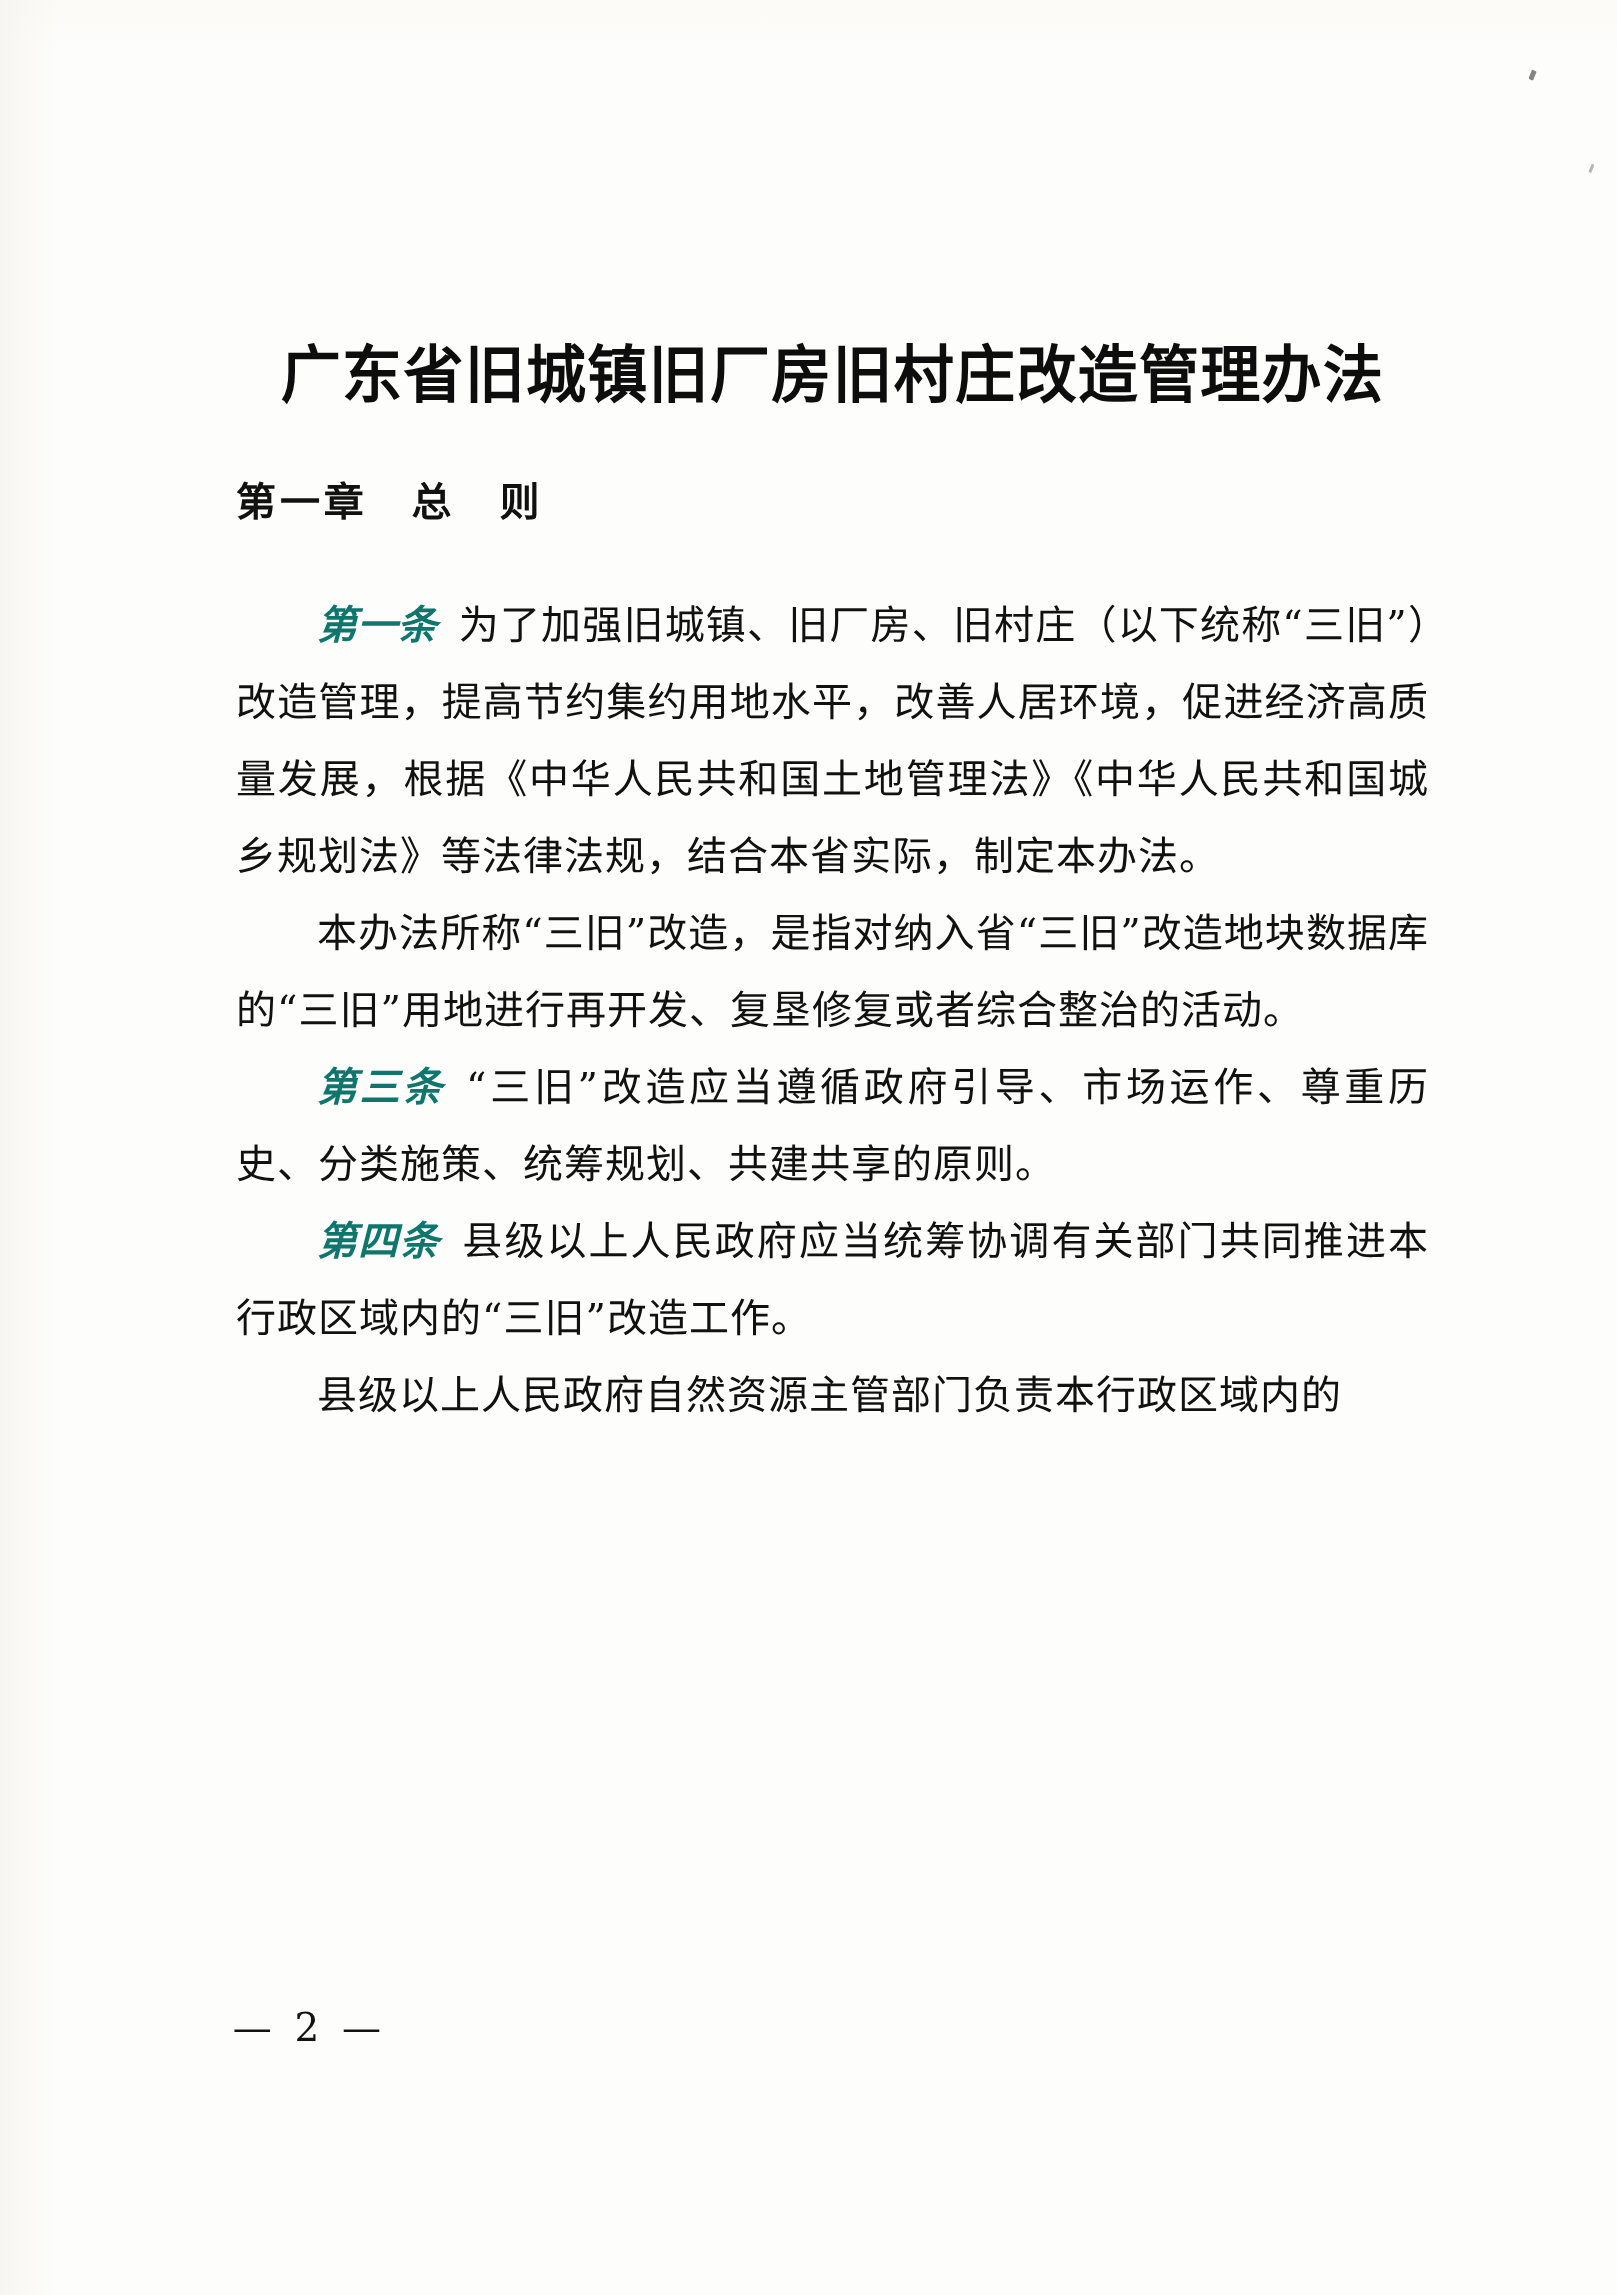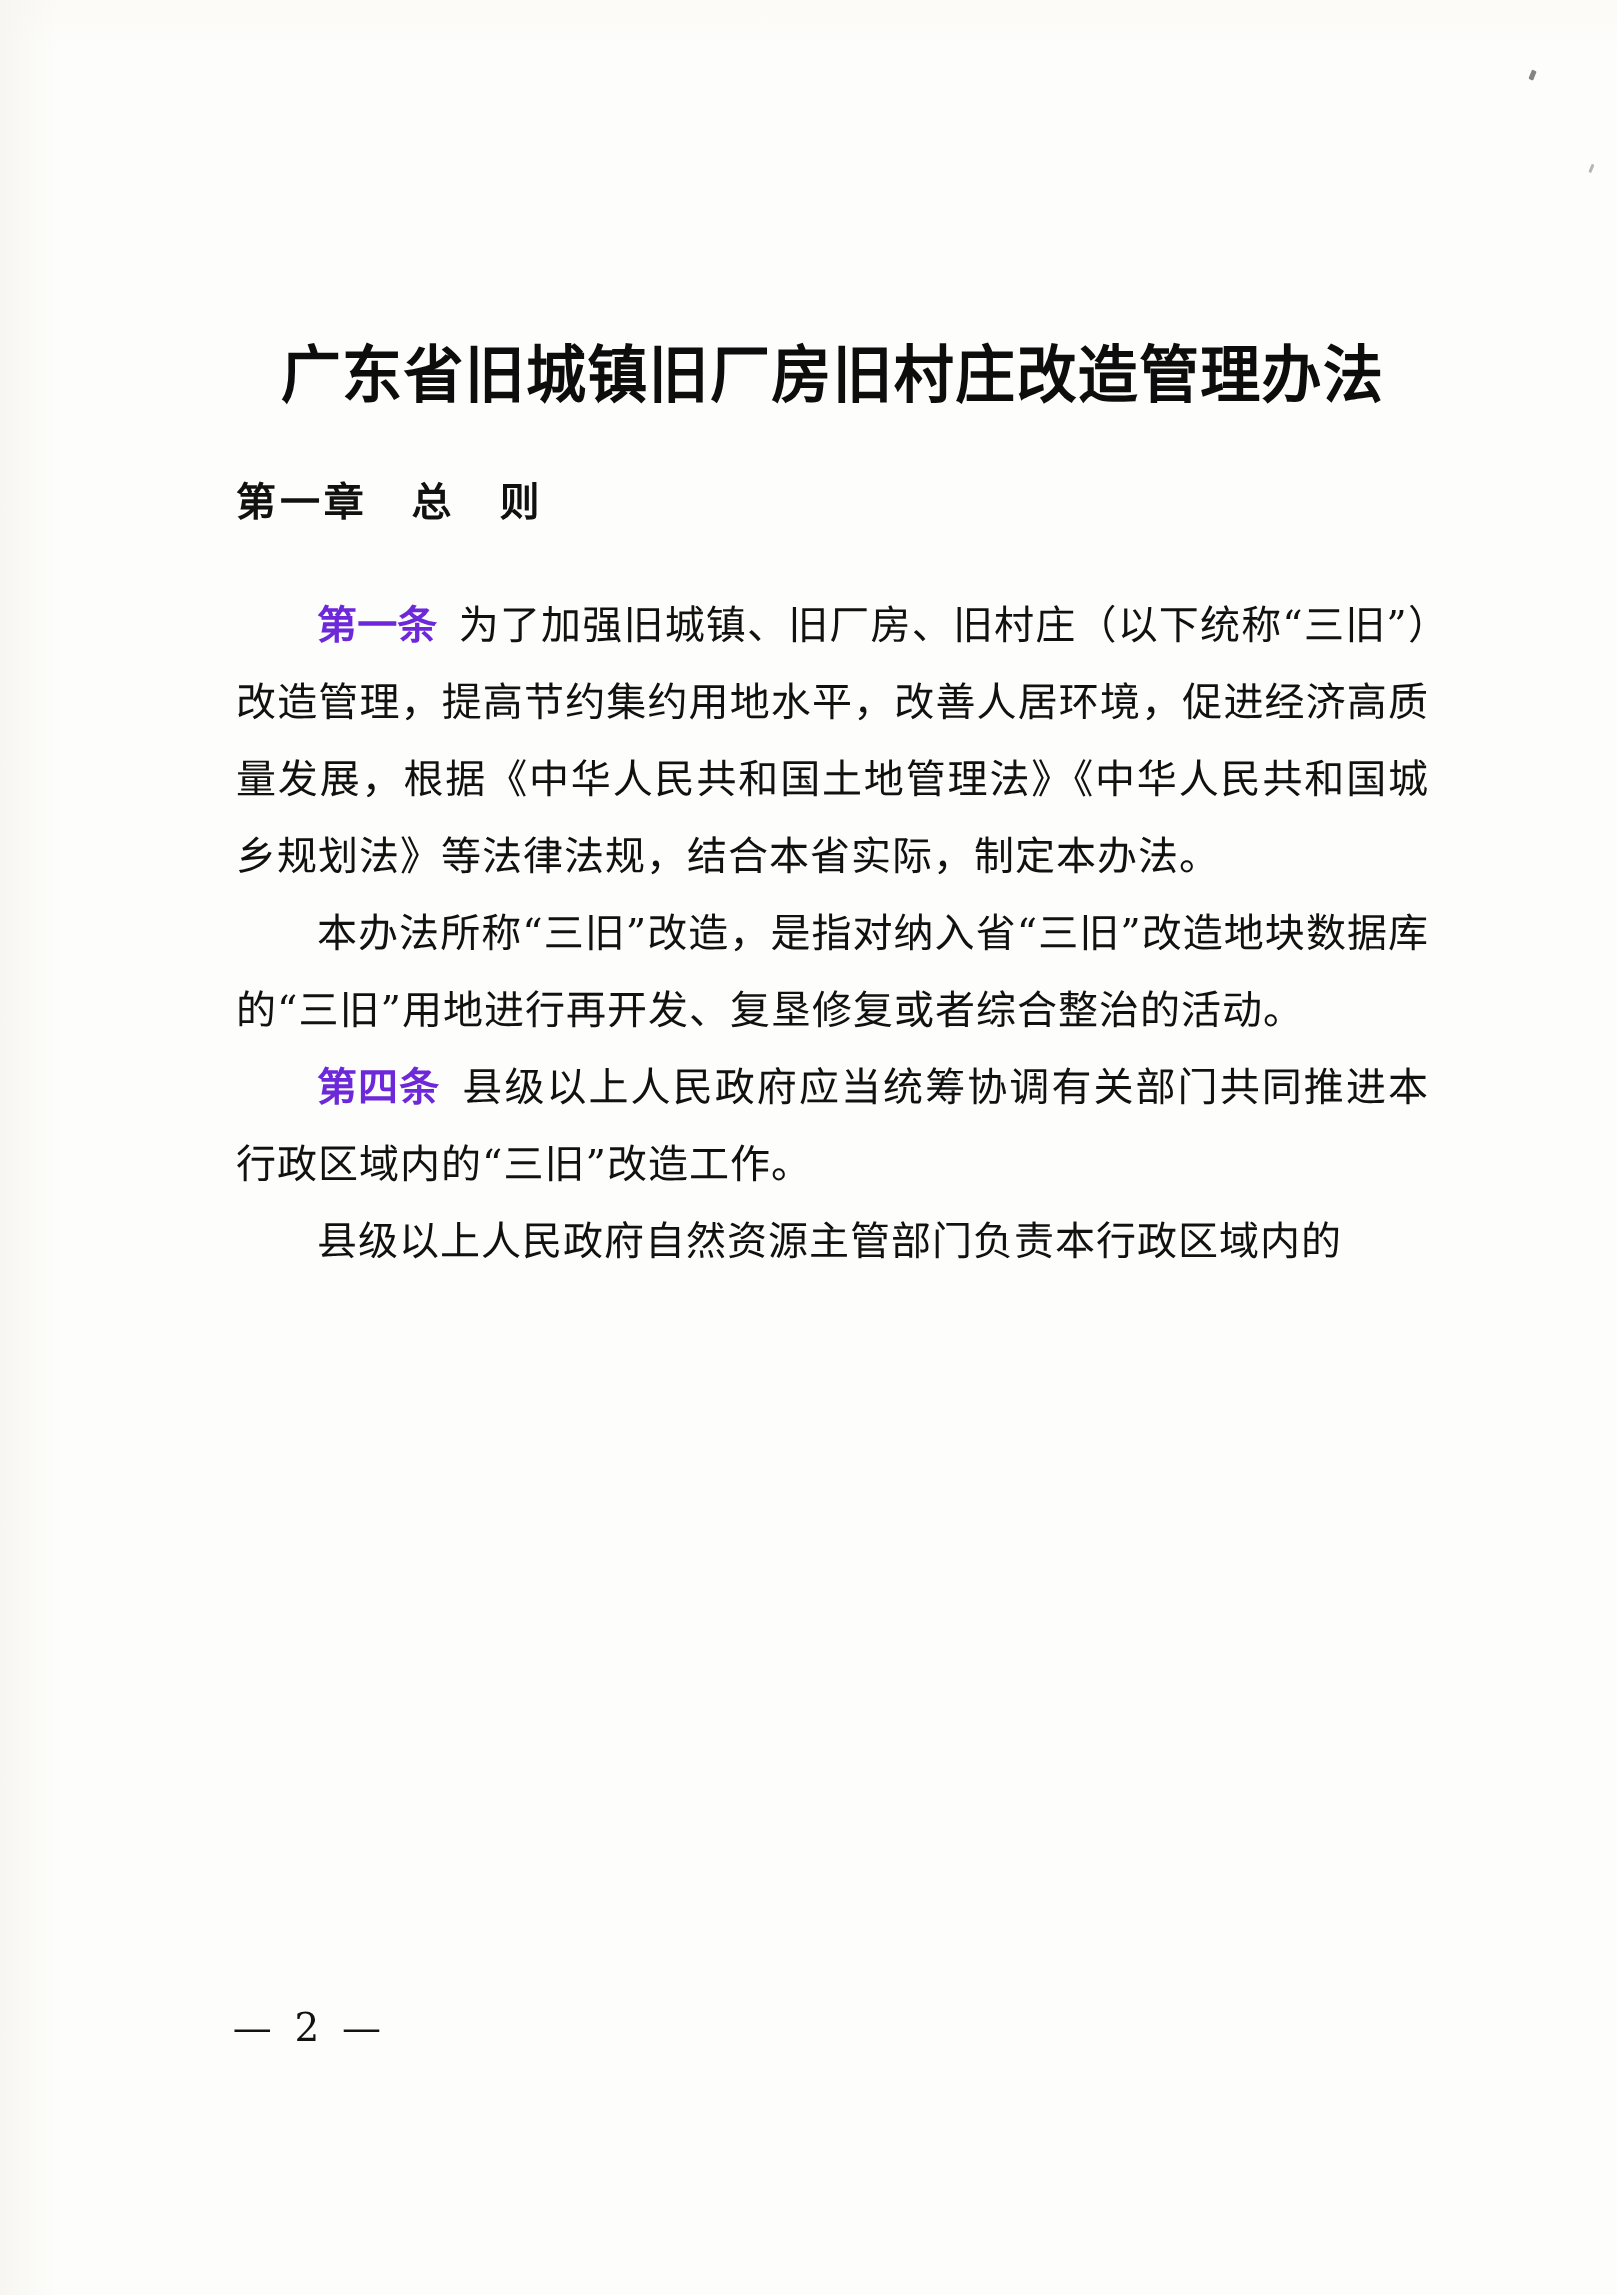--- a/index.html
+++ b/index.html
@@ -90,21 +90,22 @@
     color: #111111;
     font-family: "DejaVu Serif", "Liberation Serif", serif;
   }
 
   p.para + p.para { margin-top: 0; }
 
   .article-marker {
     font-family: "DejaVu Sans", "Liberation Sans", sans-serif;
     font-weight: 700;
     letter-spacing: 0px;
-    color: #6d28d9;
+    color: #0f766e;
+    font-style: italic;
   }
 
   .gap-after-marker {
     display: inline-block;
     width: 21px;
   }
 
   .page-number {
     position: absolute;
     left: 140px;
@@ -133,20 +134,23 @@
     <h2 class="chapter-heading">第一章　总　则</h2>
 
     <div class="body-block">
       <p class="para">
         <span class="article-marker">第一条</span><span class="gap-after-marker"></span><span>为了加强旧城镇、旧厂房、旧村庄（以下统称“三旧”）改造管理，提高节约集约用地水平，改善人居环境，促进经济高质量发展，根据《中华人民共和国土地管理法》《中华人民共和国城乡规划法》等法律法规，结合本省实际，制定本办法。</span>
       </p>
       <p class="para">
         <span>本办法所称“三旧”改造，是指对纳入省“三旧”改造地块数据库的“三旧”用地进行再开发、复垦修复或者综合整治的活动。</span>
       </p>
       <p class="para">
+        <span class="article-marker">第三条</span><span class="gap-after-marker"></span><span>“三旧”改造应当遵循政府引导、市场运作、尊重历史、分类施策、统筹规划、共建共享的原则。</span>
+      </p>
+      <p class="para">
         <span class="article-marker">第四条</span><span class="gap-after-marker"></span><span>县级以上人民政府应当统筹协调有关部门共同推进本行政区域内的“三旧”改造工作。</span>
       </p>
       <p class="para">
         <span>县级以上人民政府自然资源主管部门负责本行政区域内的</span>
       </p>
     </div>
 
   </div>
 
   <div class="page-number">— 2 —</div>

